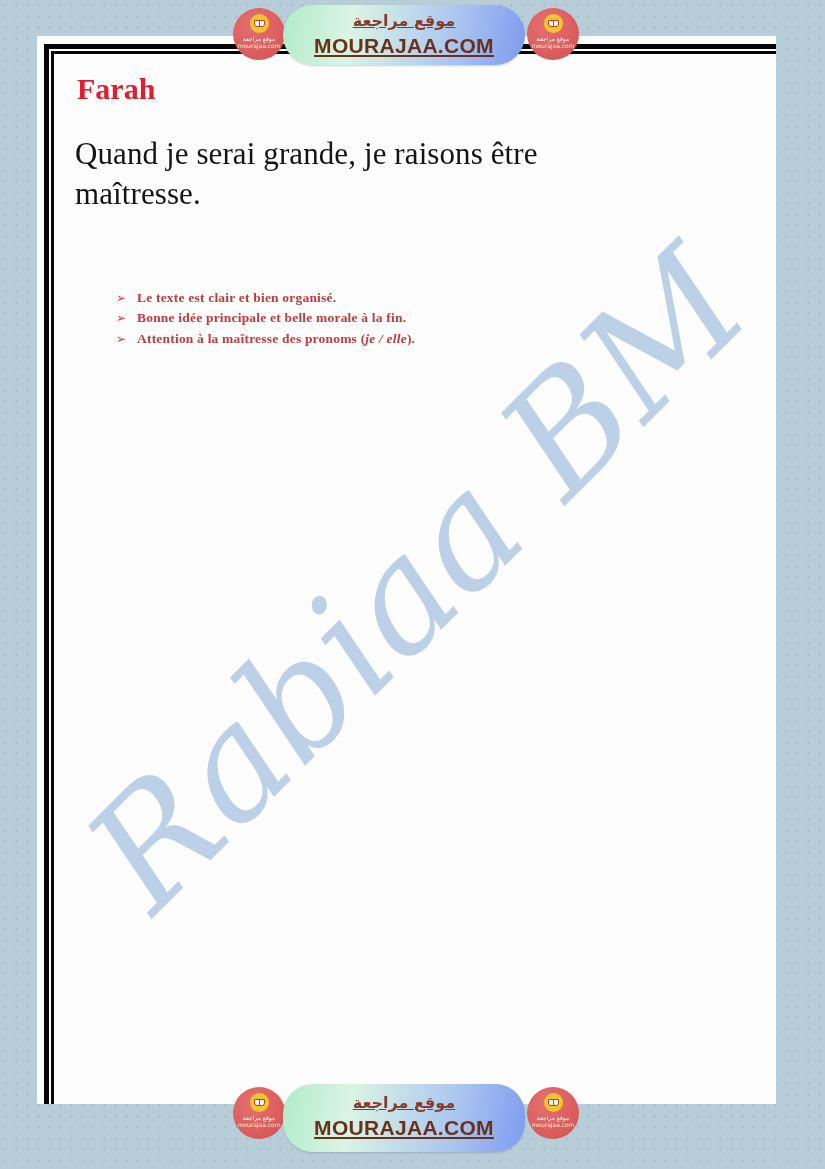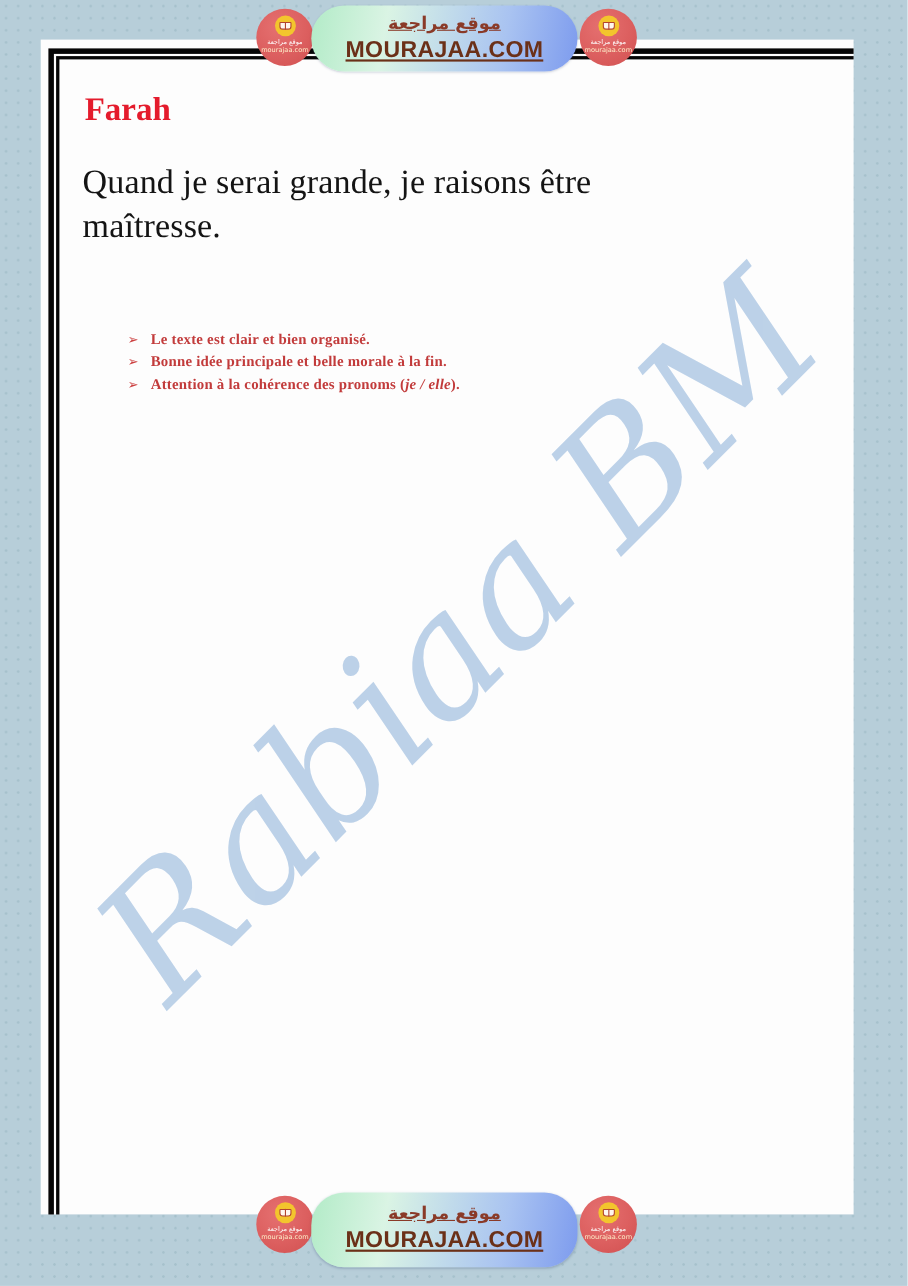--- a/index.html
+++ b/index.html
@@ -42,21 +42,21 @@
     white-space:nowrap;
     color:#8fb3da;
     opacity:0.58;
     transform:rotate(-45deg);
     z-index:0;
     pointer-events:none;
   }
 
   
   .content {
-    position:absolute; left:38px; top:47px; width:678px;
+    position:absolute; left:38px; top:36px; width:678px;
     z-index:1;
   }
   .doc-title {
     height:62px;
     color:#e41b2c;
     font-weight:bold;
     font-size:30px;
     padding-left:2px;
   }
   .doc-text p {
@@ -177,21 +177,21 @@
     </div>
 
     <ul class="feedback">
       <li class="feedback-item">
         <span class="arrow">➢</span><span>Le texte est clair et bien organisé.</span>
       </li>
       <li class="feedback-item">
         <span class="arrow">➢</span><span>Bonne idée principale et belle morale à la fin.</span>
       </li>
       <li class="feedback-item">
-        <span class="arrow">➢</span><span>Attention à la cohérence des pronoms (</span><span class="it">je / elle</span><span>).</span>
+        <span class="arrow">➢</span><span>Attention à la maîtresse des pronoms (</span><span class="it">je / elle</span><span>).</span>
       </li>
     </ul>
   </div>
 </div>
 
 <div class="banner header">
   <div class="badge badge-left">
     <div class="logo-circle">
       <div class="book">
           <div class="cover"></div>

